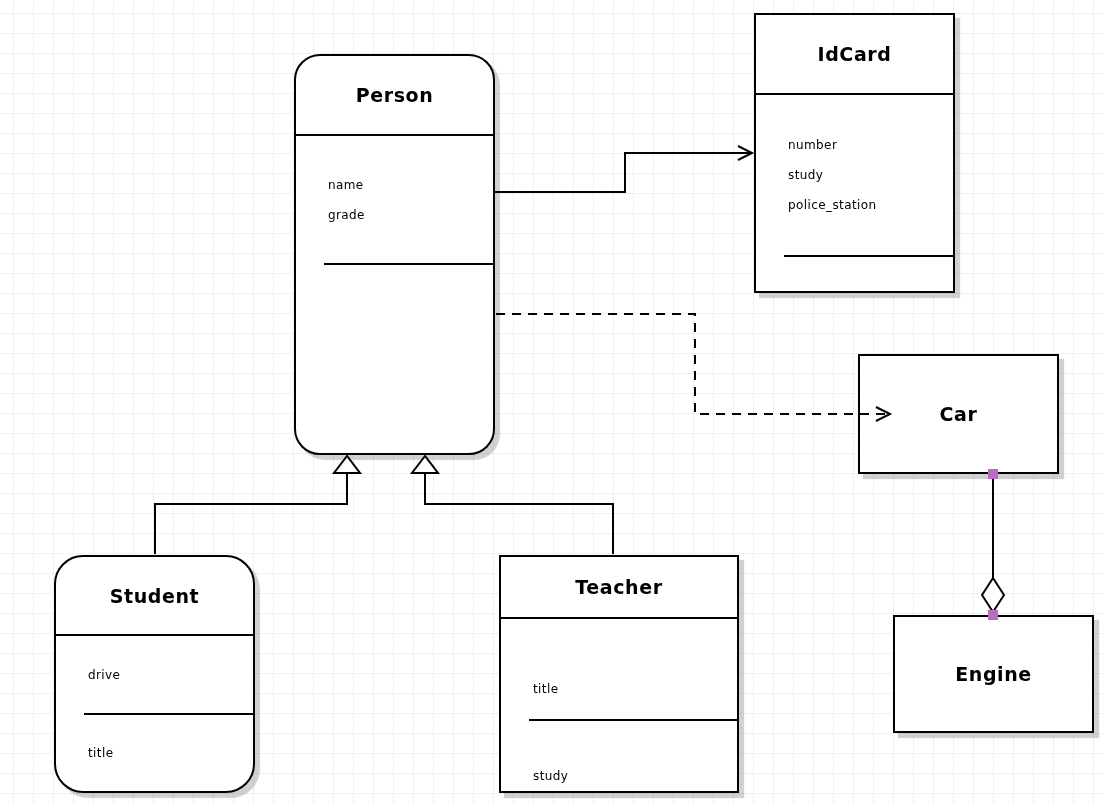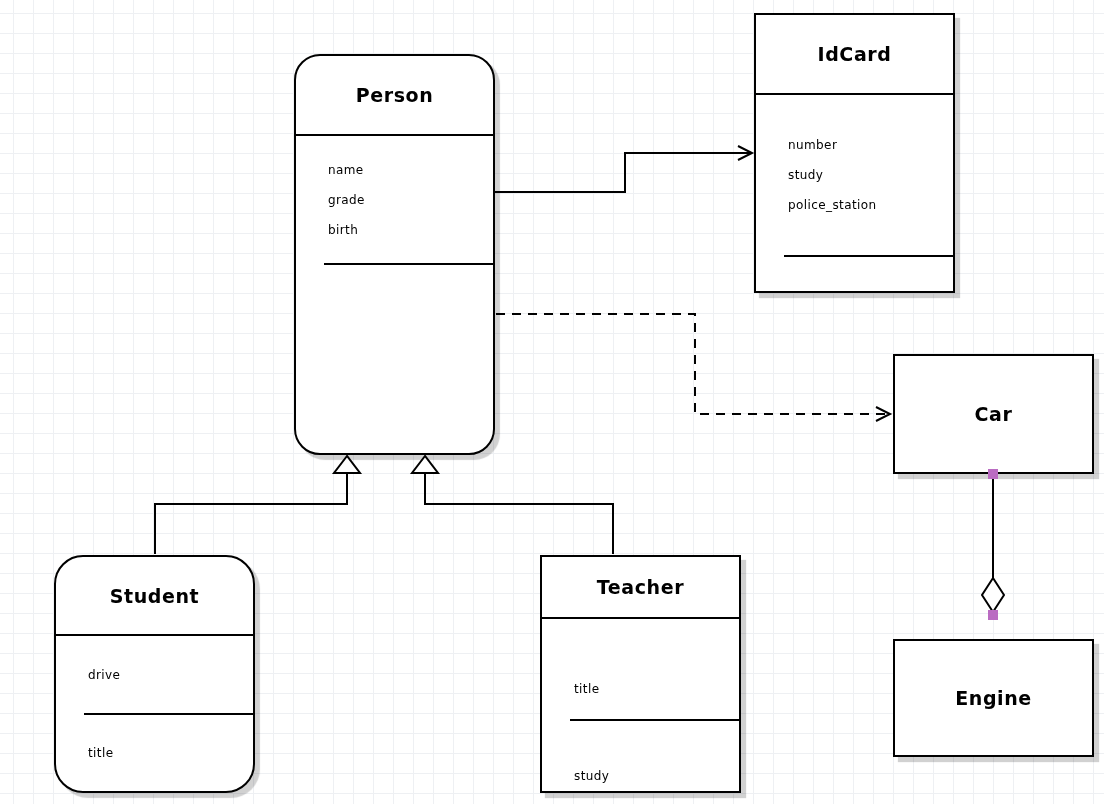--- a/index.html
+++ b/index.html
@@ -60,53 +60,52 @@
 </head>
 <body>
 
 <div id="canvas">
 
   <div class="uml-class" style="left:294px; top:54px; width:201px; height:401px;border-radius:26px;">
     <div class="uml-title sep" style="height:80px;">Person</div>
     <div class="uml-section sep" style="height:129px;">
       <div class="uml-line">name</div>
       <div class="uml-line">grade</div>
-      <div class="uml-line">birth</div>
     </div>
   </div>
 
   <div class="uml-class" style="left:754px; top:13px; width:201px; height:280px;">
     <div class="uml-title sep" style="height:80px;">IdCard</div>
     <div class="uml-section sep" style="height:162px;">
       <div class="uml-line">number</div>
       <div class="uml-line">study</div>
       <div class="uml-line">police_station</div>
     </div>
     <div class="uml-section grow"></div>
   </div>
 
-  <div class="uml-class" style="left:893px; top:354px; width:201px; height:120px;">
+  <div class="uml-class" style="left:858px; top:354px; width:201px; height:120px;">
     <div class="uml-title grow">Car</div>
   </div>
 
-  <div class="uml-class" style="left:893px; top:615px; width:201px; height:118px;margin-top:24px;">
+  <div class="uml-class" style="left:893px; top:615px; width:201px; height:118px;">
     <div class="uml-title grow">Engine</div>
   </div>
 
   <div class="uml-class" style="left:54px; top:555px; width:201px; height:238px;border-radius:29px;">
     <div class="uml-title sep" style="height:79px;">Student</div>
     <div class="uml-section sep" style="height:79px;">
       <div class="uml-line">drive</div>
     </div>
     <div class="uml-section grow">
       <div class="uml-line">title</div>
     </div>
   </div>
 
-  <div class="uml-class" style="left:540px; top:555px; width:201px; height:238px;gap:40px;">
+  <div class="uml-class" style="left:499px; top:555px; width:240px; height:238px;gap:40px;">
     <div class="uml-title sep" style="height:79px;">Teacher</div>
     <div class="uml-section sep" style="height:79px;">
       <div class="uml-line">title</div>
     </div>
     <div class="uml-section grow">
       <div class="uml-line">study</div>
     </div>
   </div>
 
   <svg id="connectors" width="1104" height="804" viewBox="0 0 1104 804">

